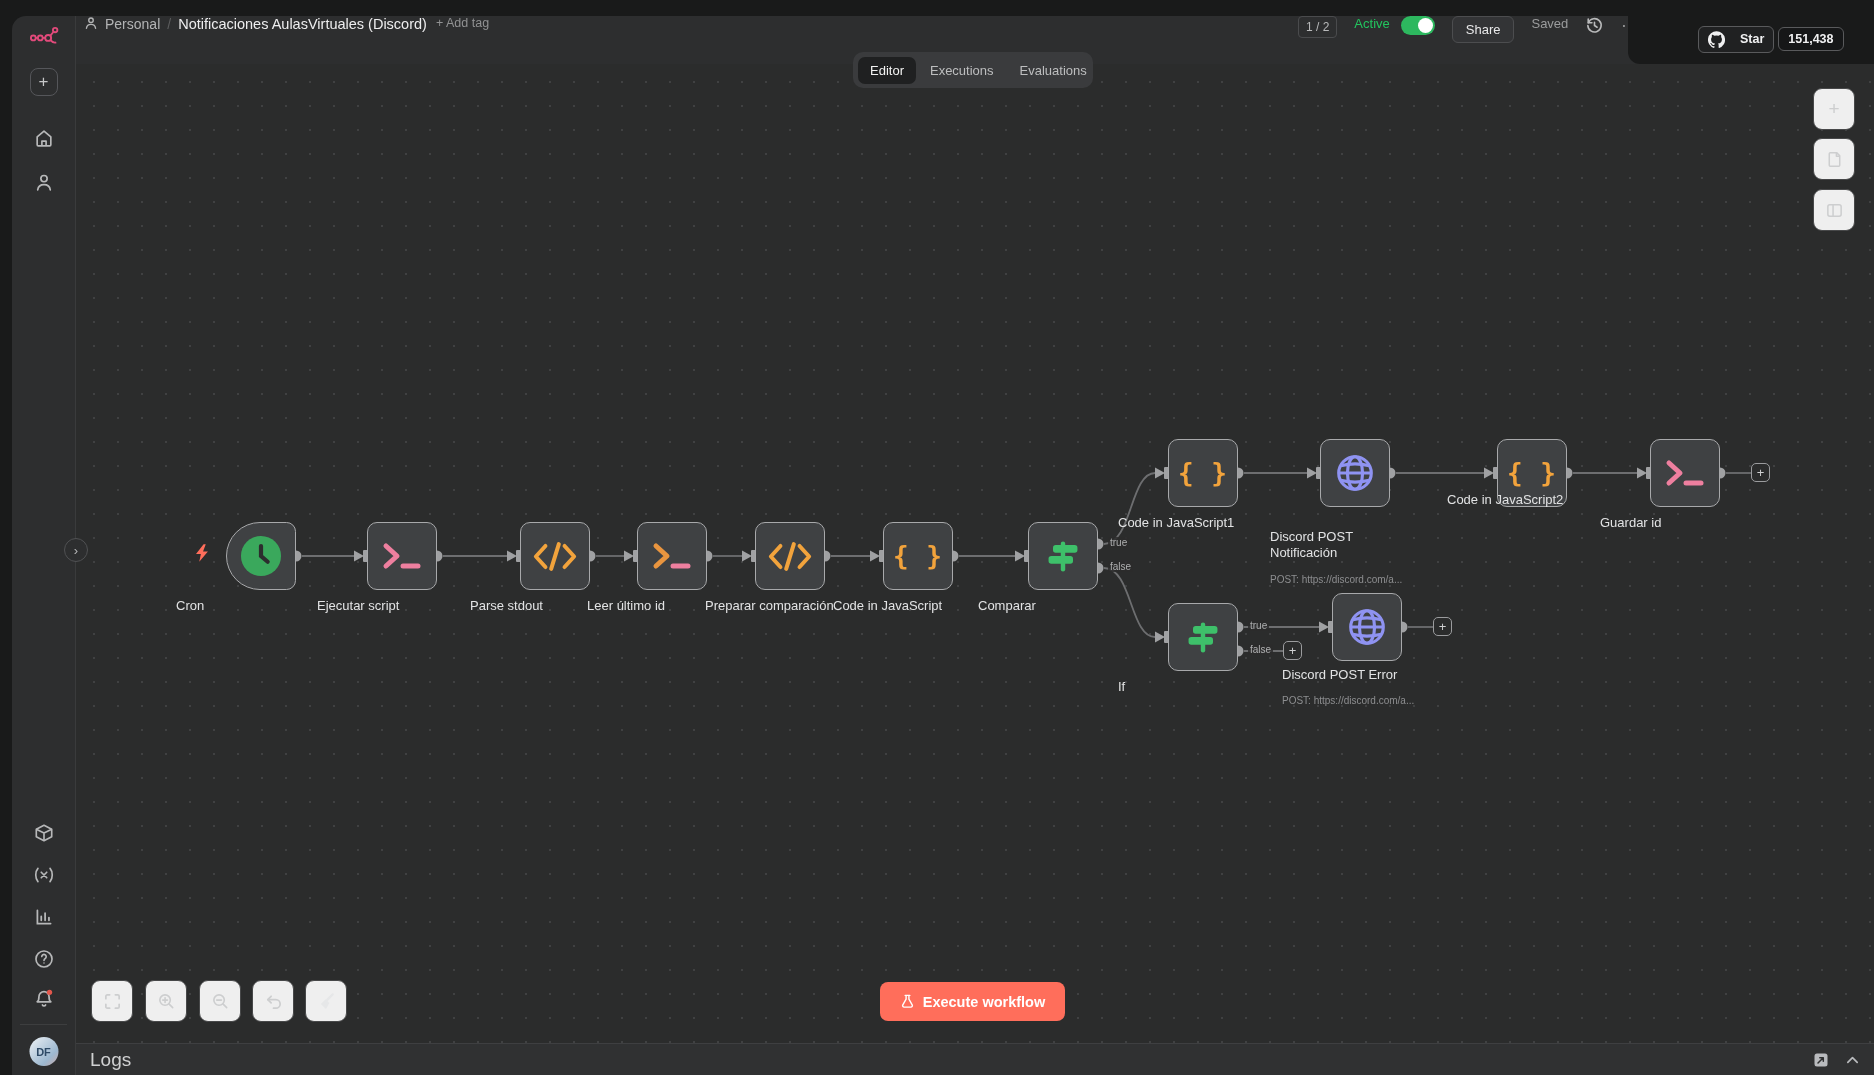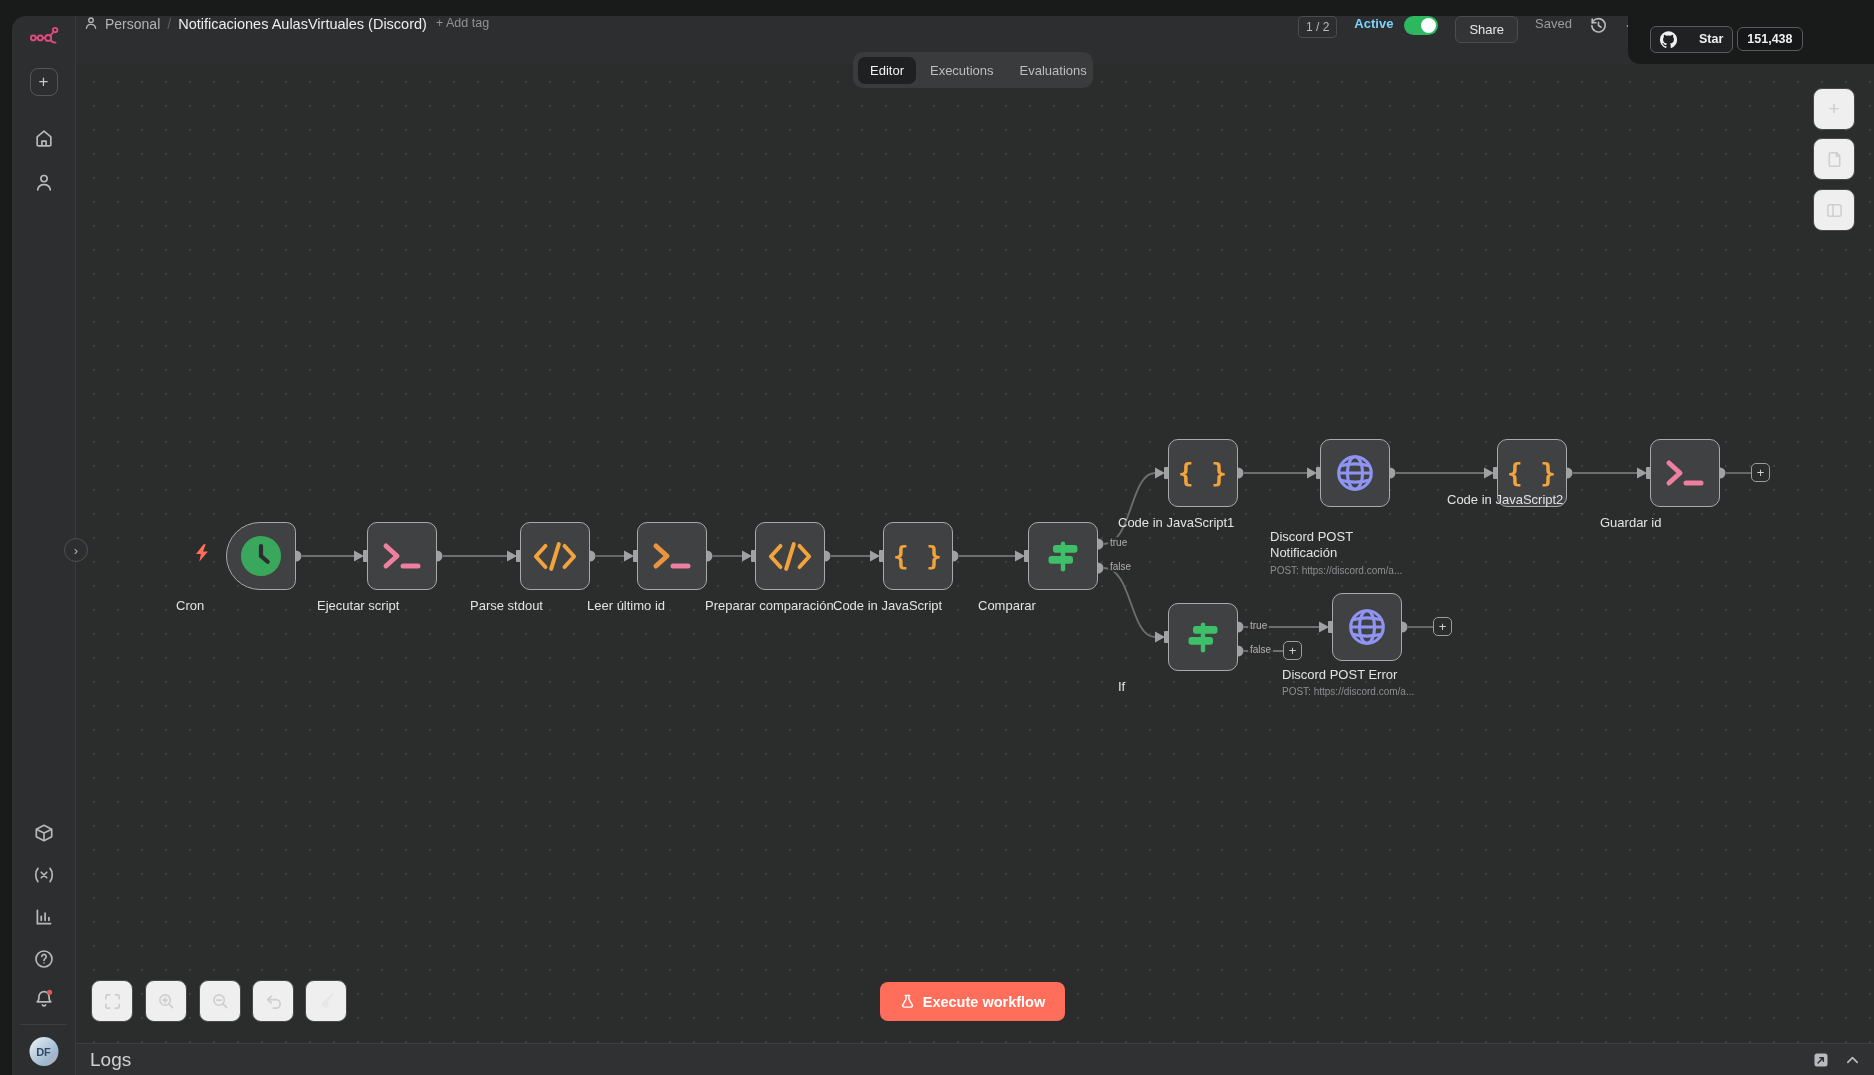--- a/index.html
+++ b/index.html
@@ -29,55 +29,55 @@
                  display:flex; align-items:center; justify-content:center; z-index:6; }
 
   
   .hdr-item { position:absolute; top:0; height:48px; display:flex; align-items:flex-start; }
   .crumb-proj { color:#b3b4b5; font-size:14px; }
   .crumb-sep  { color:#5c5d5e; font-size:14px; }
   .crumb-title{ color:#ededee; font-size:14.5px; }
   .add-tag { color:#919293; font-size:12.5px; }
   .pagin { border:1px solid #4a4b4d; border-radius:4px; color:#b9babb; font-size:12px;
            padding:3px 7px; }
-  .active-lbl { color:#7dd3fc; font-size:13px;font-weight:bold; }
+  .active-lbl { color:#22c55e; font-size:13px; }
   .toggle { width:34px; height:19px; border-radius:10px; background:#2db85f; position:relative; }
   .toggle .knob { position:absolute; right:2px; top:2px; width:15px; height:15px;
                   border-radius:50%; background:#fff; }
   .share-btn { background:#333436; border:1px solid #4c4d4f; border-radius:6px;
                color:#e8e8e9; font-size:13px; padding:5px 13px; }
   .saved { color:#9b9c9d; font-size:13px; }
   .dots { color:#9b9c9d; font-size:16px; letter-spacing:1px; }
 
   
   .tabbar { left:853px; top:52px; width:240px; height:36px; background:#3a3b3d;
             border-radius:10px; display:flex; align-items:center; padding:0 5px; gap:2px; z-index:5; }
   .tab { color:#bdbebf; font-size:13px; padding:6px 12px; border-radius:7px; }
   .tab.active { background:#1f2021; color:#f2f2f2; }
 
   
   .gh-box { left:1628px; top:0; width:246px; height:64px; background:#191a1a;
             border-bottom-left-radius:12px; display:flex; align-items:center; padding:14px 0 0 22px; }
-  .gh-star { display:flex; align-items:center; gap:22px; background:#202122;
+  .gh-star { display:flex; align-items:center; gap:15px; background:#202122;
              border:1px solid #595a5c; border-radius:6px; padding:4px 9px;
-             color:#f0f0f1; font-size:12.5px; font-weight:bold; }
+             color:#f0f0f1; font-size:12.5px; font-weight:bold;margin-left:48px; }
   .gh-count { background:#161718; border:1px solid #595a5c; border-radius:6px;
               padding:4px 9px; color:#f0f0f1; font-size:12.5px; font-weight:bold; margin-left:4px; }
 
   
   .node { position:absolute; width:70px; height:68px; background:#3f4143;
           border:1.8px solid #a8a9ab; border-radius:10px; display:flex;
           align-items:center; justify-content:center; z-index:3; }
   .node.trigger { border-radius:36px 10px 10px 36px; }
   .braces { font-family:"DejaVu Sans Mono", monospace; font-weight:800; font-size:26px;
             color:#f2a33c; letter-spacing:1px; }
   .nlabel { position:absolute; transform:translateX(-50%); 
             color:#e2e3e4; font-size:13px; width:170px; line-height:1.25; z-index:3; }
   .nlabel .wrap { display:inline-block; max-width:125px;margin-top:14px; }
-  .nsub { display:block; color:#8d8e90; font-size:10px; margin-top:3px; }
+  .nsub { display:block; color:#8d8e90; font-size:10px; margin-top:12px; }
   .plus-ep { position:absolute; width:19px; height:19px; border:1.6px solid #9b9c9e;
              border-radius:5px; background:#2b2c2c; color:#cfd0d1; font-size:13px;
              display:flex; align-items:center; justify-content:center; z-index:3; }
   .wire-lbl { position:absolute; font-size:10px; color:#aeafb0; background:rgba(43,44,44,.85);
               padding:0 2px; z-index:4; }
 
   
   .cv-btn { position:absolute; width:42px; height:42px; border:1px solid #474849;
             border-radius:9px; display:flex; align-items:center; justify-content:center;
             color:#cdcecf; z-index:5; }

